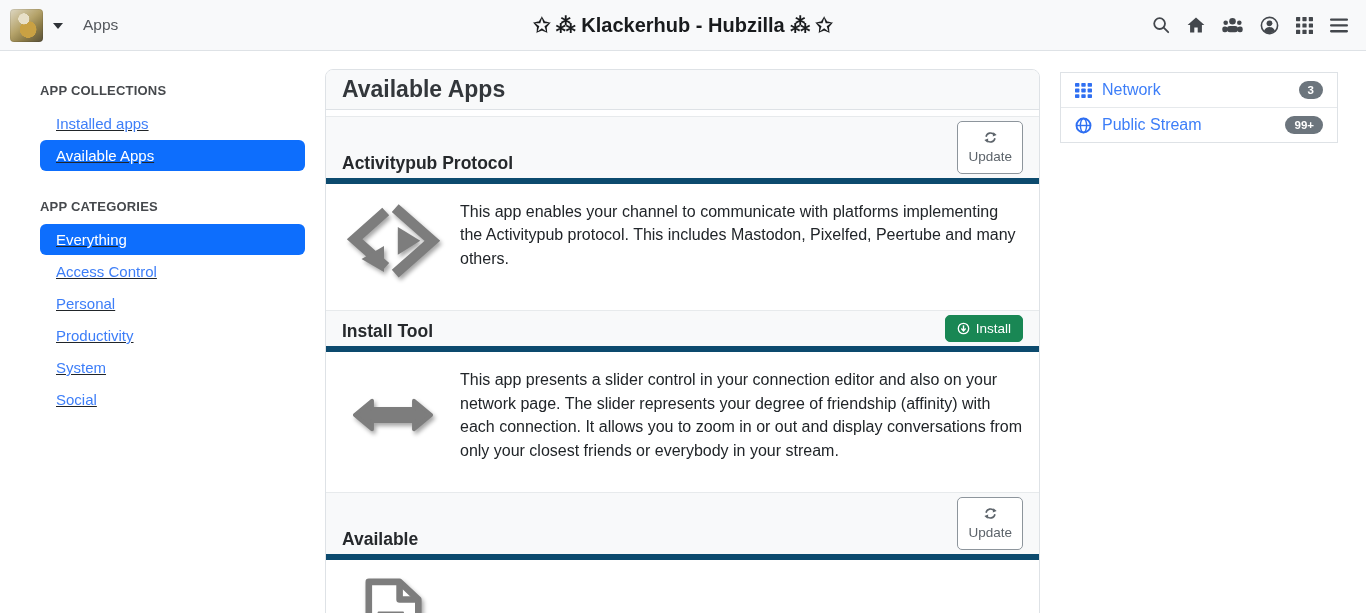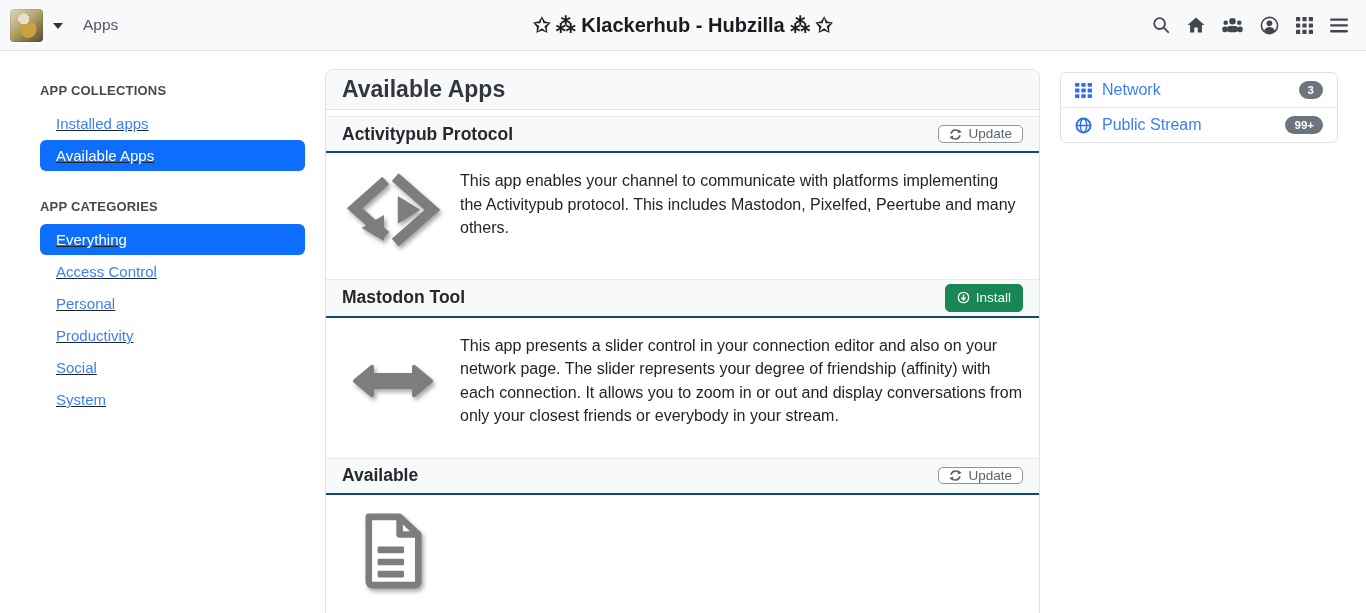--- a/index.html
+++ b/index.html
@@ -56,43 +56,43 @@
     background:#fff; border:1px solid #dee2e6; border-radius:8px 8px 0 0;
     min-height:620px; overflow:hidden;
   }
   .card-header {
     background:#f8f9fa; border-bottom:1px solid #dee2e6;
     padding:6px 16px;
   }
   .card-header h1 { margin:0; font-size:23px; font-weight:600; color:#33373b; }
   .app-section { margin-top:6px; }
   .app-section-header {
-    display:flex; align-items:center; justify-content:space-between;
-    background:#f8f9fa; border-top:1px solid #e7eaec; border-bottom:2px solid #0c4a6e;
+    display:flex; align-items:flex-end; justify-content:space-between;
+    background:#f8f9fa; border-top:1px solid #e7eaec; border-bottom:6px solid #0c4a6e;
     padding:4px 16px; min-height:37px;
   }
   .app-title { margin:0; font-size:17.5px; font-weight:600; color:#26292c; }
   .app-body { display:flex; align-items:flex-start; gap:16px; padding:16px 16px 24px 16px; }
   .app-icon-wrap {
     width:102px; min-width:102px; display:flex; justify-content:center; align-items:flex-start;
     color:#7d7d7d; filter:drop-shadow(2px 3px 2px rgba(0,0,0,.35));
   }
   .app-desc { margin:0; font-size:16px; line-height:23.5px; color:#212529; max-width:592px; }
   
   .btn { display:inline-flex; align-items:center; gap:6px; font-family:inherit;
     font-size:13.5px; border-radius:5px; cursor:pointer; line-height:1; }
   .btn-update {
-    color:#5c636a; background:#fff; border:1px solid #8d959c; padding:1px 10px;
+    color:#5c636a; background:#fff; border:1px solid #8d959c; padding:9px 10px;flex-direction:column;
   }
   .btn-install {
     color:#ffffff; background:#198754; border:1px solid #198754; padding:6px 11px;
   }
   
   .right-card {
-    background:#fff; border:1px solid #dee2e6; border-radius:6px; margin-top:3px; overflow:hidden;
+    background:#fff; border:1px solid #dee2e6; border-radius:0; margin-top:3px; overflow:hidden;
   }
   .right-row {
     display:flex; align-items:center; gap:10px; padding:8px 14px; cursor:pointer;
   }
   .right-row + .right-row { border-top:1px solid #e6e9ec; }
   .right-row .row-label { font-size:16px; color:#3d7ef8; text-decoration:none; }
   .right-row .row-icon { display:inline-flex; color:#2f6ff2; }
   .badge-pill {
     margin-left:auto; background:#6c757d; color:#fff; font-size:11.5px; font-weight:700;
     padding:3px 9px; border-radius:10px;
@@ -172,22 +172,22 @@
     <nav class="side-list">
       <a class="side-item">Installed apps</a>
       <a class="side-item active">Available Apps</a>
     </nav>
     <div class="side-heading">APP CATEGORIES</div>
     <nav class="side-list">
       <a class="side-item active">Everything</a>
       <a class="side-item">Access Control</a>
       <a class="side-item">Personal</a>
       <a class="side-item">Productivity</a>
+      <a class="side-item">System</a>
       <a class="side-item">Social</a>
-      <a class="side-item">System</a>
     </nav>
   </aside>
 
   <main class="main-card">
     <div class="card-header">
       <h1>Available Apps</h1>
     </div>
 
     <section class="app-section">
       <div class="app-section-header">
@@ -212,21 +212,21 @@
             <path d="M57,8 L100,46 L57,84" fill="none" stroke="currentColor" stroke-width="12"></path>
             <polygon points="60,30 86,46 60,62" fill="currentColor"></polygon>
           </svg>
         </div>
         <p class="app-desc">This app enables your channel to communicate with platforms implementing the Activitypub protocol. This includes Mastodon, Pixelfed, Peertube and many others.</p>
       </div>
     </section>
 
     <section class="app-section">
       <div class="app-section-header">
-        <h2 class="app-title">Mastodon Tool</h2>
+        <h2 class="app-title">Install Tool</h2>
         <button class="btn btn-install">
           <span>
             <svg width="13" height="13" viewBox="0 0 14 14">
               <circle cx="7" cy="7" r="5.6" fill="none" stroke="currentColor" stroke-width="1.4"></circle>
               <line x1="7" y1="3.6" x2="7" y2="8.8" stroke="currentColor" stroke-width="1.5"></line>
               <polyline points="4.7,7 7,9.6 9.3,7" fill="none" stroke="currentColor" stroke-width="1.5"></polyline>
             </svg>
           </span>
           <span>Install</span>
         </button>

